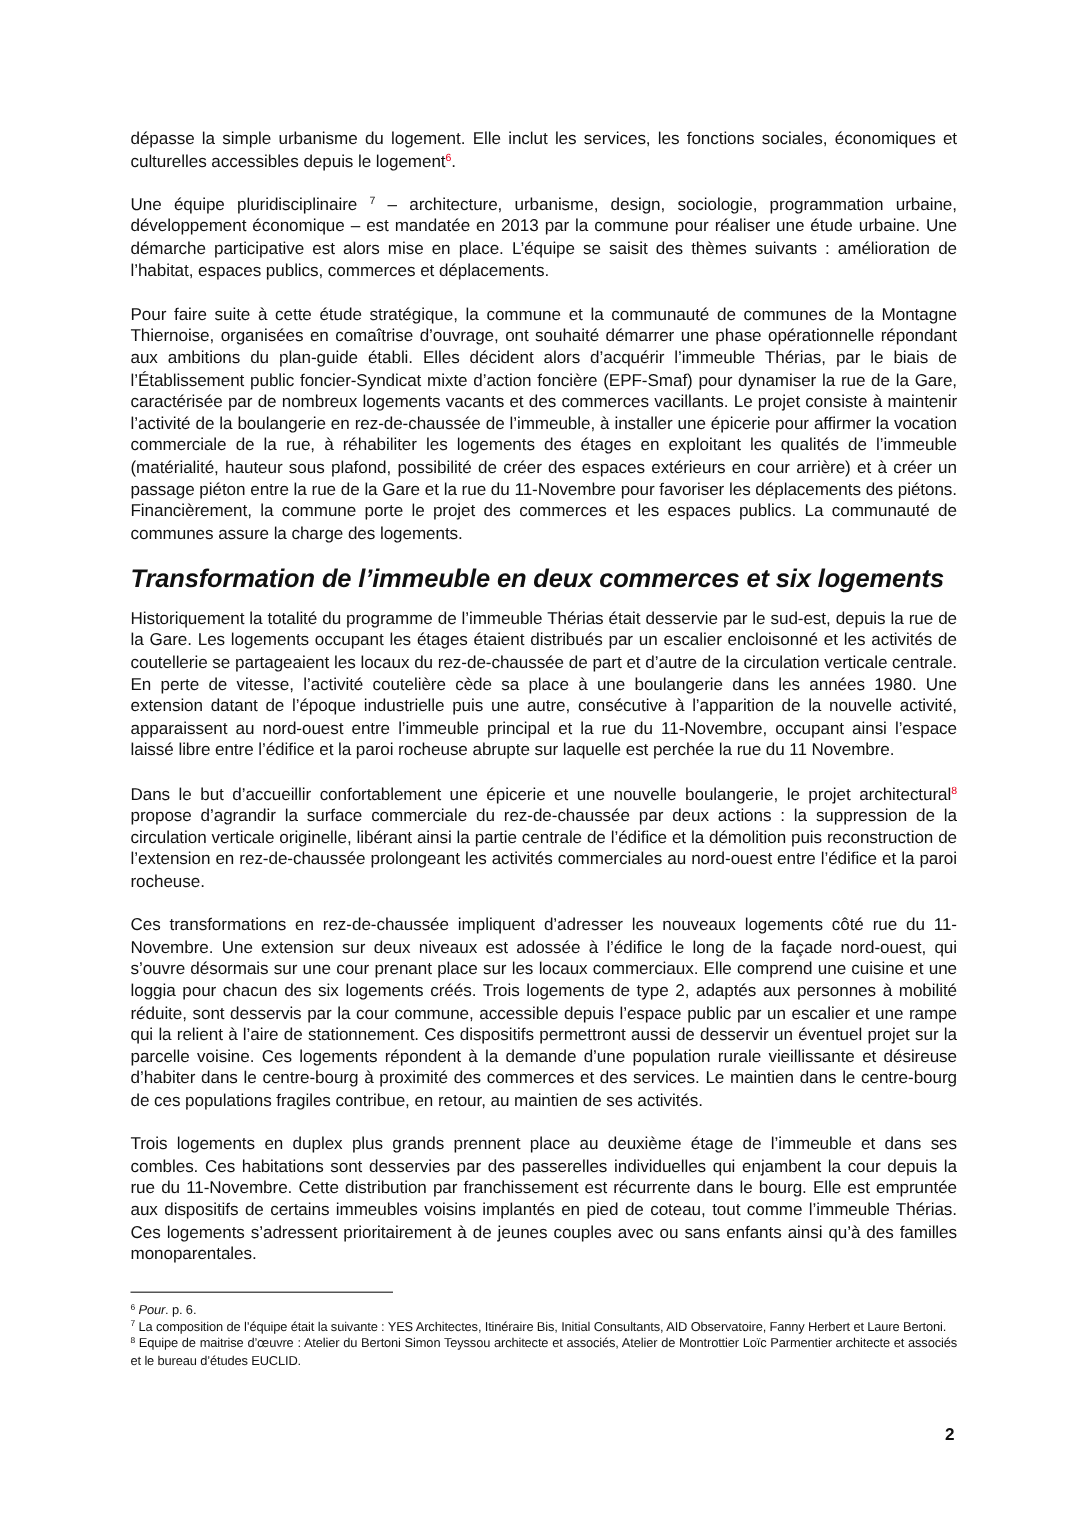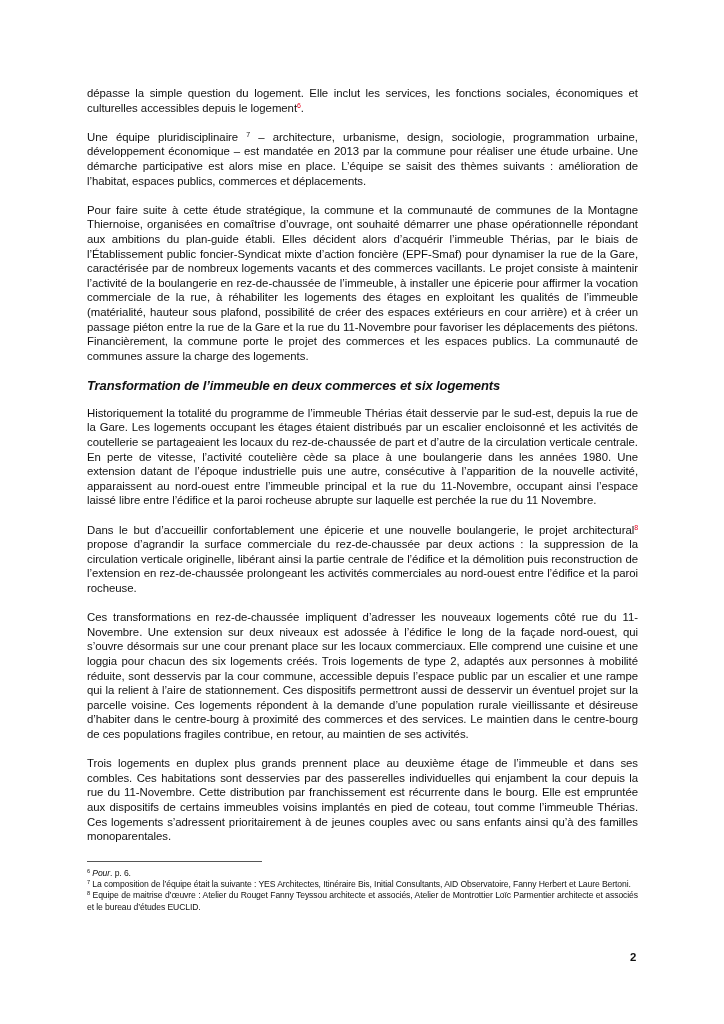--- a/index.html
+++ b/index.html
@@ -26,21 +26,21 @@
       font-size: 11.4px;
       line-height: 14.6px;
       text-align: justify;
       letter-spacing: -0.05px;
     }
     .gap {
       height: 14.6px;
     }
     .heading {
       margin: 0;
-      font-size: 13px;
+      font-size: 17px;
       line-height: 15px;
       font-weight: bold;
       font-style: italic;
       letter-spacing: -0.1px;
     }
     sup.ref {
       font-size: 7px;
       line-height: 0;
       vertical-align: 4px;
     }
@@ -76,21 +76,21 @@
       left: 630px;
       top: 951px;
       font-size: 11.4px;
       font-weight: bold;
     }
   </style>
 </head>
 <body>
 
 <div class="page">
-  <p class="para"><span>dépasse la simple question du logement. Elle inclut les services, les fonctions sociales, économiques et culturelles accessibles depuis le logement</span><sup class="ref red">6</sup><span>.</span></p>
+  <p class="para"><span>dépasse la simple urbanisme du logement. Elle inclut les services, les fonctions sociales, économiques et culturelles accessibles depuis le logement</span><sup class="ref red">6</sup><span>.</span></p>
   <div class="gap"></div>
 
   <p class="para"><span>Une équipe pluridisciplinaire</span> <sup class="ref">7</sup><span> – architecture, urbanisme, design, sociologie, programmation urbaine, développement économique – est mandatée en 2013 par la commune pour réaliser une étude urbaine. Une démarche participative est alors mise en place. L’équipe se saisit des thèmes suivants : amélioration de l’habitat, espaces publics, commerces et déplacements.</span></p>
   <div class="gap"></div>
 
   <p class="para">Pour faire suite à cette étude stratégique, la commune et la communauté de communes de la Montagne Thiernoise, organisées en comaîtrise d’ouvrage, ont souhaité démarrer une phase opérationnelle répondant aux ambitions du plan-guide établi. Elles décident alors d’acquérir l’immeuble Thérias, par le biais de l’Établissement public foncier-Syndicat mixte d’action foncière (EPF-Smaf) pour dynamiser la rue de la Gare, caractérisée par de nombreux logements vacants et des commerces vacillants. Le projet consiste à maintenir l’activité de la boulangerie en rez-de-chaussée de l’immeuble, à installer une épicerie pour affirmer la vocation commerciale de la rue, à réhabiliter les logements des étages en exploitant les qualités de l’immeuble (matérialité, hauteur sous plafond, possibilité de créer des espaces extérieurs en cour arrière) et à créer un passage piéton entre la rue de la Gare et la rue du 11-Novembre pour favoriser les déplacements des piétons. Financièrement, la commune porte le projet des commerces et les espaces publics. La communauté de communes assure la charge des logements.</p>
   <div class="gap"></div>
 
   <h2 class="heading">Transformation de l’immeuble en deux commerces et six logements</h2>
   <div class="gap" style="height:13px"></div>
@@ -104,16 +104,16 @@
   <p class="para">Ces transformations en rez-de-chaussée impliquent d’adresser les nouveaux logements côté rue du 11-Novembre. Une extension sur deux niveaux est adossée à l’édifice le long de la façade nord-ouest, qui s’ouvre désormais sur une cour prenant place sur les locaux commerciaux. Elle comprend une cuisine et une loggia pour chacun des six logements créés. Trois logements de type 2, adaptés aux personnes à mobilité réduite, sont desservis par la cour commune, accessible depuis l’espace public par un escalier et une rampe qui la relient à l’aire de stationnement. Ces dispositifs permettront aussi de desservir un éventuel projet sur la parcelle voisine. Ces logements répondent à la demande d’une population rurale vieillissante et désireuse d’habiter dans le centre-bourg à proximité des commerces et des services. Le maintien dans le centre-bourg de ces populations fragiles contribue, en retour, au maintien de ses activités.</p>
   <div class="gap"></div>
 
   <p class="para">Trois logements en duplex plus grands prennent place au deuxième étage de l’immeuble et dans ses combles. Ces habitations sont desservies par des passerelles individuelles qui enjambent la cour depuis la rue du 11-Novembre. Cette distribution par franchissement est récurrente dans le bourg. Elle est empruntée aux dispositifs de certains immeubles voisins implantés en pied de coteau, tout comme l’immeuble Thérias. Ces logements s’adressent prioritairement à de jeunes couples avec ou sans enfants ainsi qu’à des familles monoparentales.</p>
 </div>
 
 <div class="footnotes">
   <div class="fn-rule"></div>
   <p class="fn"><sup>6</sup> <em>Pour</em><span>. p. 6.</span></p>
   <p class="fn"><sup>7</sup><span> La composition de l’équipe était la suivante : YES Architectes, Itinéraire Bis, Initial Consultants, AID Observatoire, Fanny Herbert et Laure Bertoni.</span></p>
-  <p class="fn"><sup>8</sup><span> Equipe de maitrise d’œuvre : Atelier du Rouget Fanny Teyssou architecte et associés, Atelier de Montrottier Loïc Parmentier architecte et associés et le bureau d’études EUCLID.</span></p>
+  <p class="fn"><sup>8</sup><span> Equipe de maitrise d’œuvre : Atelier du Bertoni Simon Teyssou architecte et associés, Atelier de Montrottier Loïc Parmentier architecte et associés et le bureau d’études EUCLID.</span></p>
 </div>
 
 <div class="page-number">2</div>
 
 </body></html>

